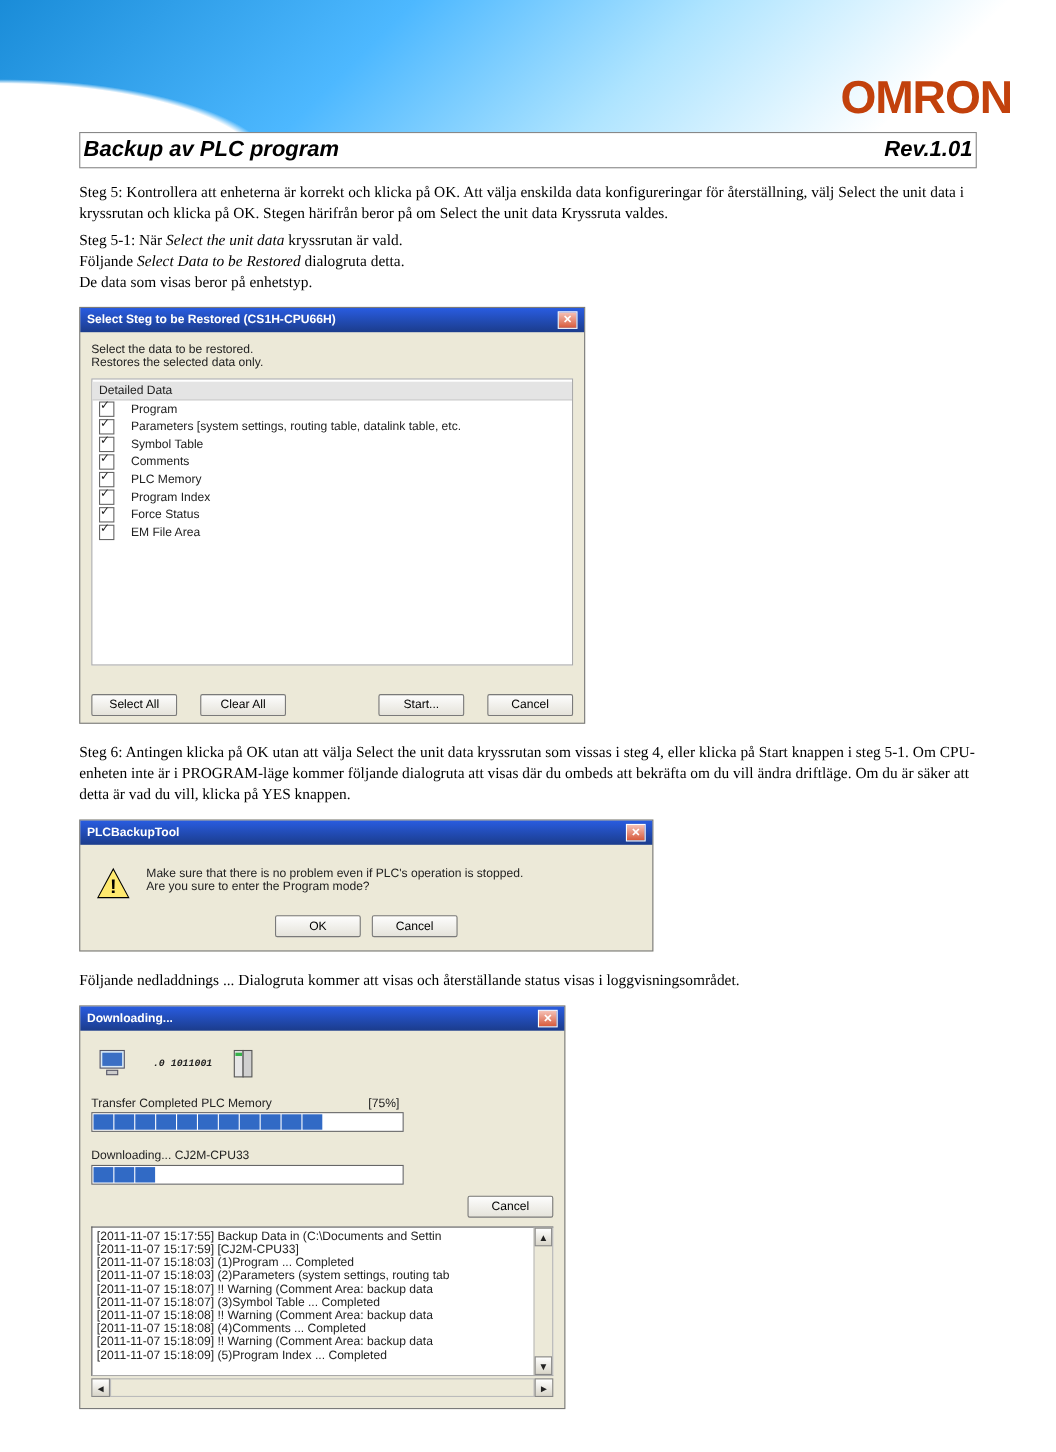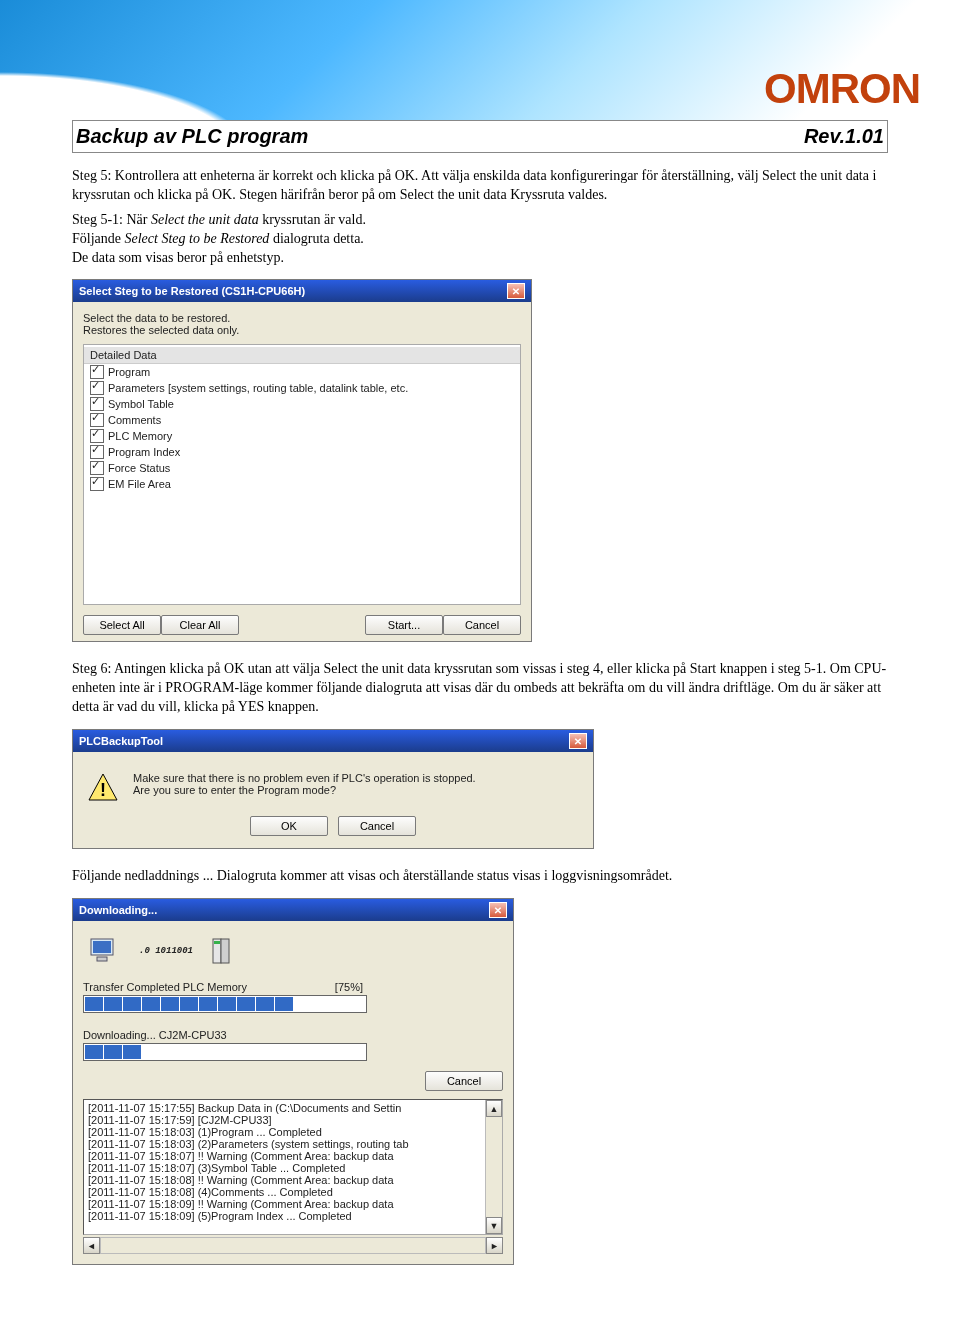--- a/index.html
+++ b/index.html
@@ -86,21 +86,21 @@
   }
   .group-header {
     background: #e4e4e4;
     padding: 2px 6px;
     border-bottom: 1px solid #ccc;
     font-size: 11px;
   }
   .chkrow {
     display: flex;
     align-items: center;
-    gap: 4px;
+    gap: 15px;
     padding: 1px 6px;
   }
   .chk {
     appearance: none;
     width: 12px; height: 12px;
     border: 1px solid #666;
     display: inline-block;
     position: relative;
     background: #fff;
   }
@@ -117,22 +117,22 @@
     border-radius: 2px;
     padding: 2px 0;
     font-family: Tahoma, Arial, sans-serif;
     font-size: 11px;
     width: 78px;
     display:inline-flex;align-items:center;justify-content:center;
     height:20px;
   }
   .btn-row {
     display:flex;
-    gap: 0;
-    margin-top: 10px;
+    gap: 21px;
+    margin-top: 26px;
     justify-content: flex-start;
   }
 
   .msgbox-body {
     padding: 20px 14px 8px 14px;
     display:flex;
     gap: 14px;
     align-items: flex-start;
   }
   .warn-icon { width:32px;height:32px;flex:0 0 32px; }
@@ -184,21 +184,21 @@
 <div class="page">
 
   <div class="title-bar">
     <span>Backup av PLC program</span>
     <span>Rev.1.01</span>
   </div>
 
   <p class="para">Steg 5: Kontrollera att enheterna är korrekt och klicka på OK. Att välja enskilda data konfigureringar för återställning, välj Select the unit data i kryssrutan och klicka på OK. Stegen härifrån beror på om Select the unit data Kryssruta valdes.</p>
   <p class="para">
     <span>Steg 5-1: När </span><span class="italic">Select the unit data</span><span> kryssrutan är vald.</span><br>
-    <span>Följande </span><span class="italic">Select Steg to be Restored</span><span> dialogruta detta.</span><br>
+    <span>Följande </span><span class="italic">Select Data to be Restored</span><span> dialogruta detta.</span><br>
     <span>De data som visas beror på enhetstyp.</span>
   </p>
 
   <div class="xpwin">
     <div class="xp-title">
       <span>Select Steg to be Restored (CS1H-CPU66H)</span>
       <span class="xp-close">✕</span>
     </div>
     <div class="xp-body">
       <div class="xp-desc">

